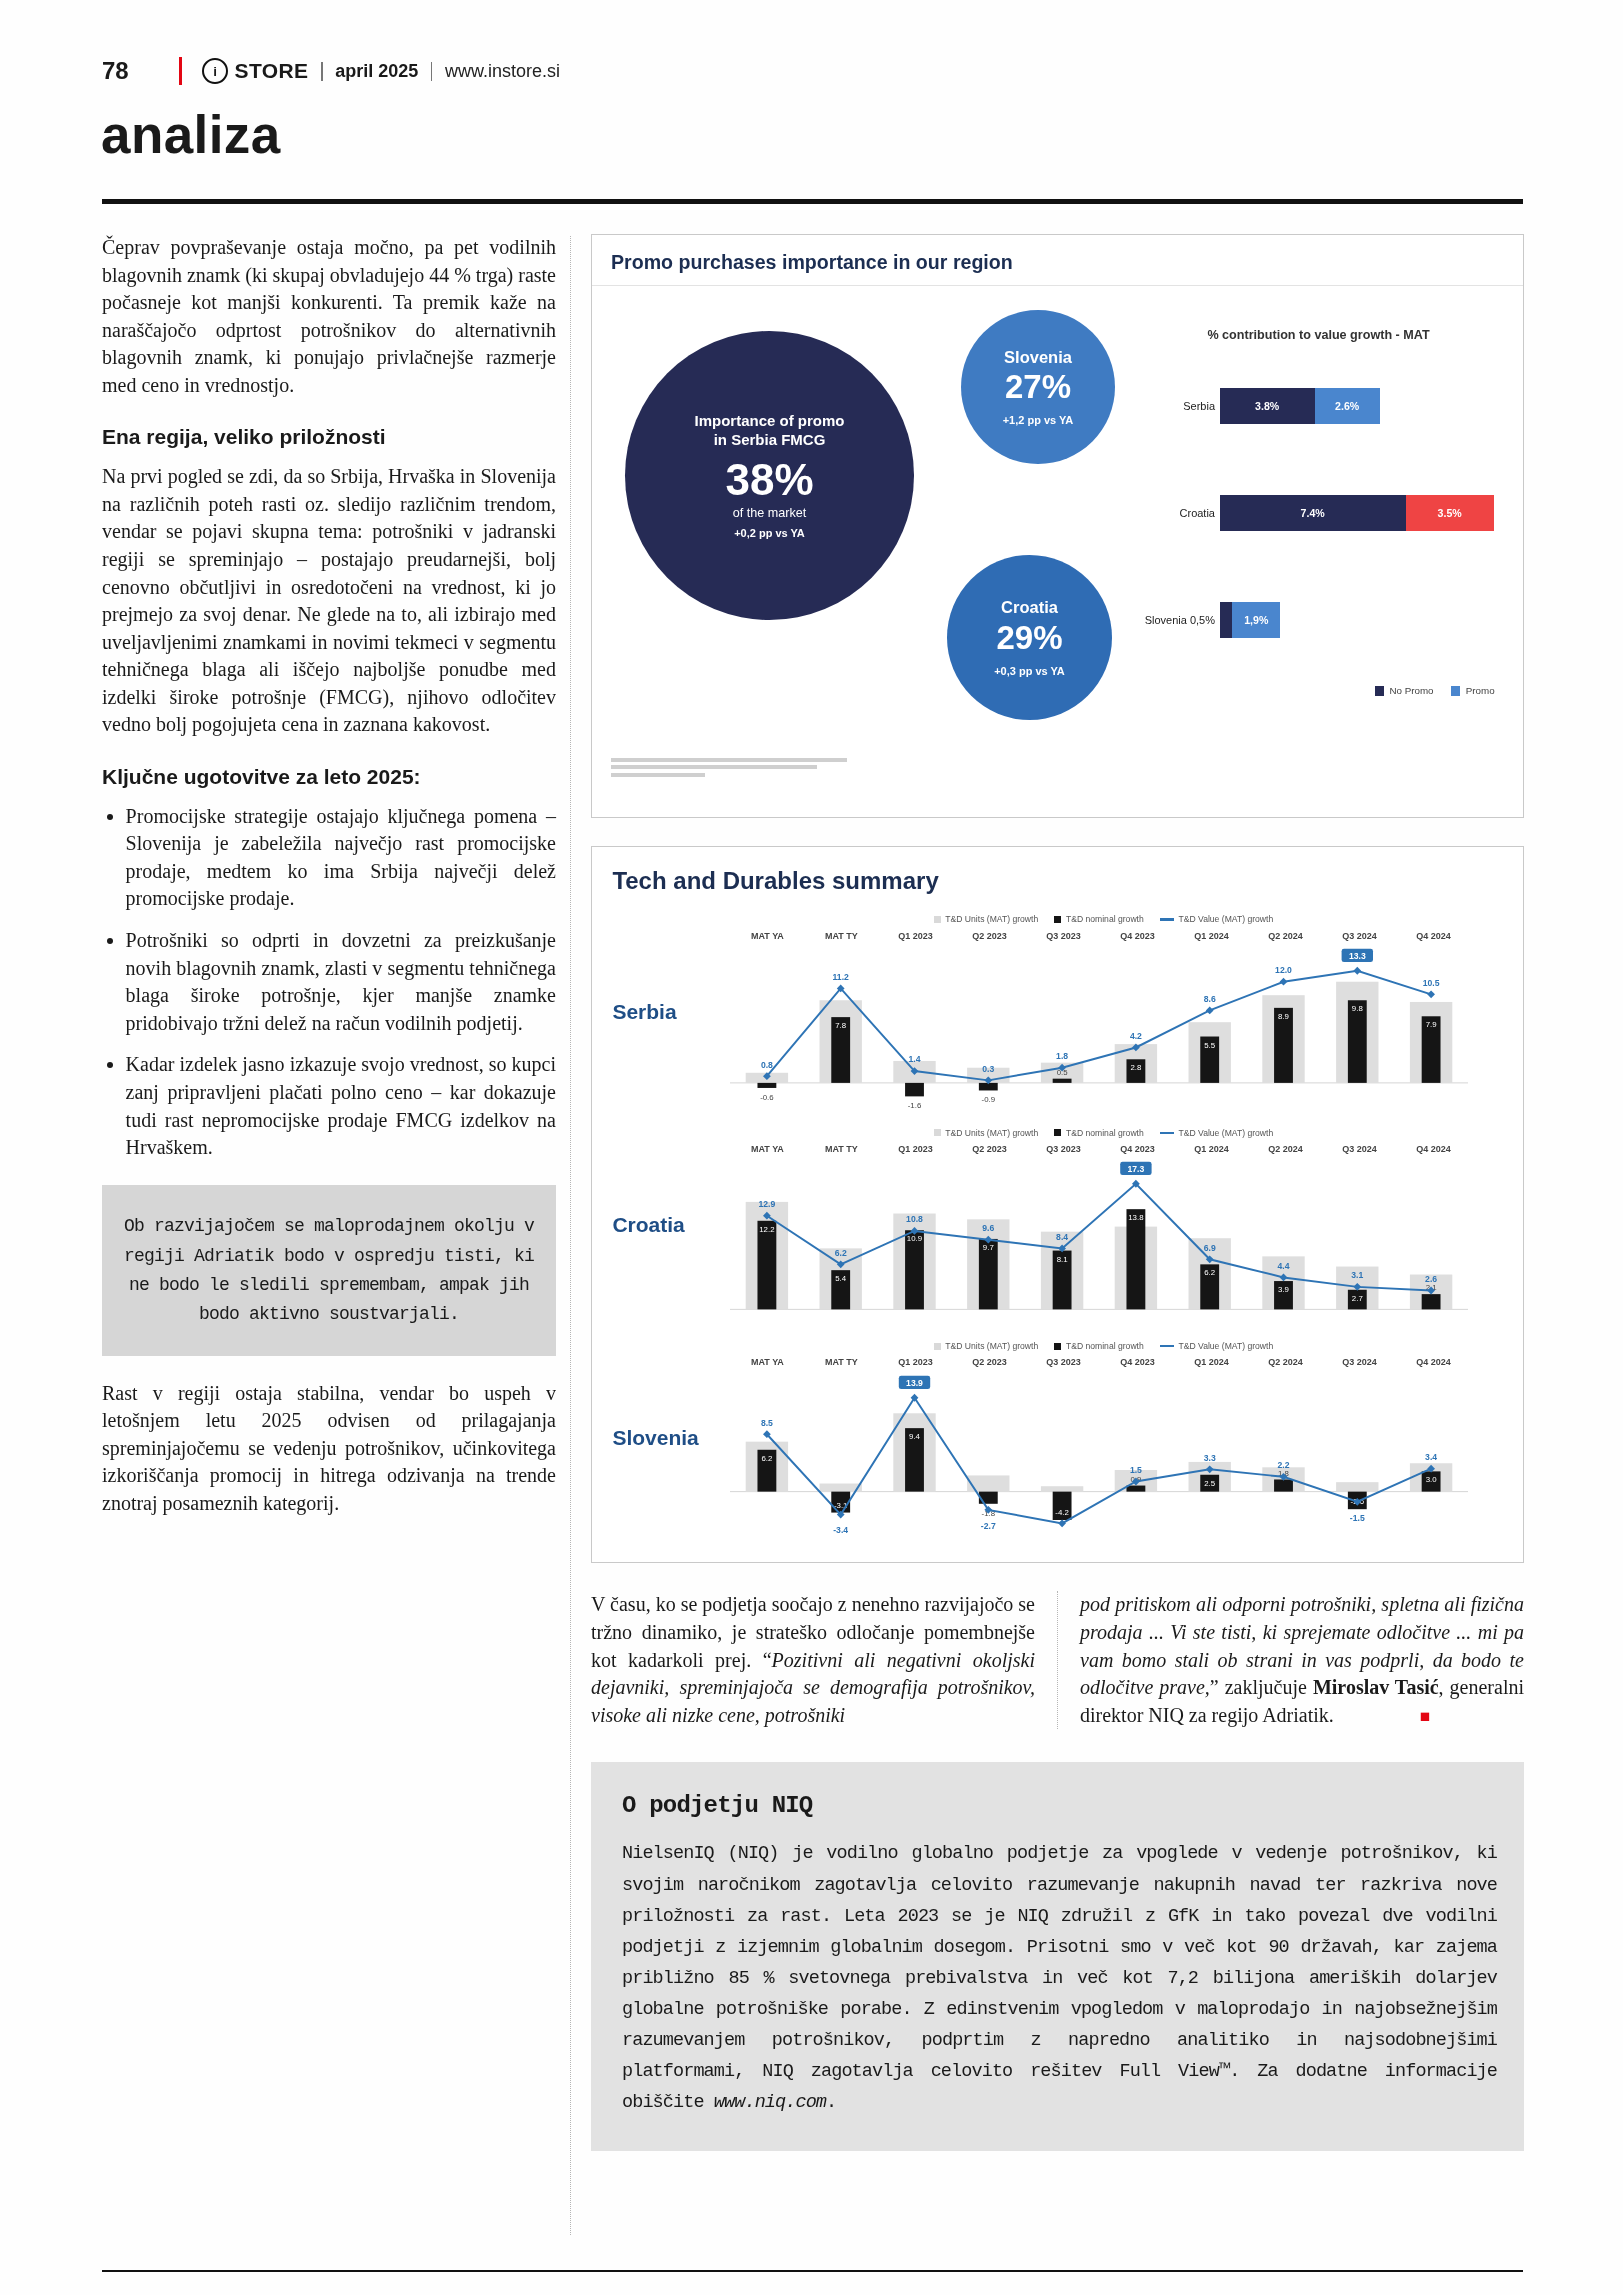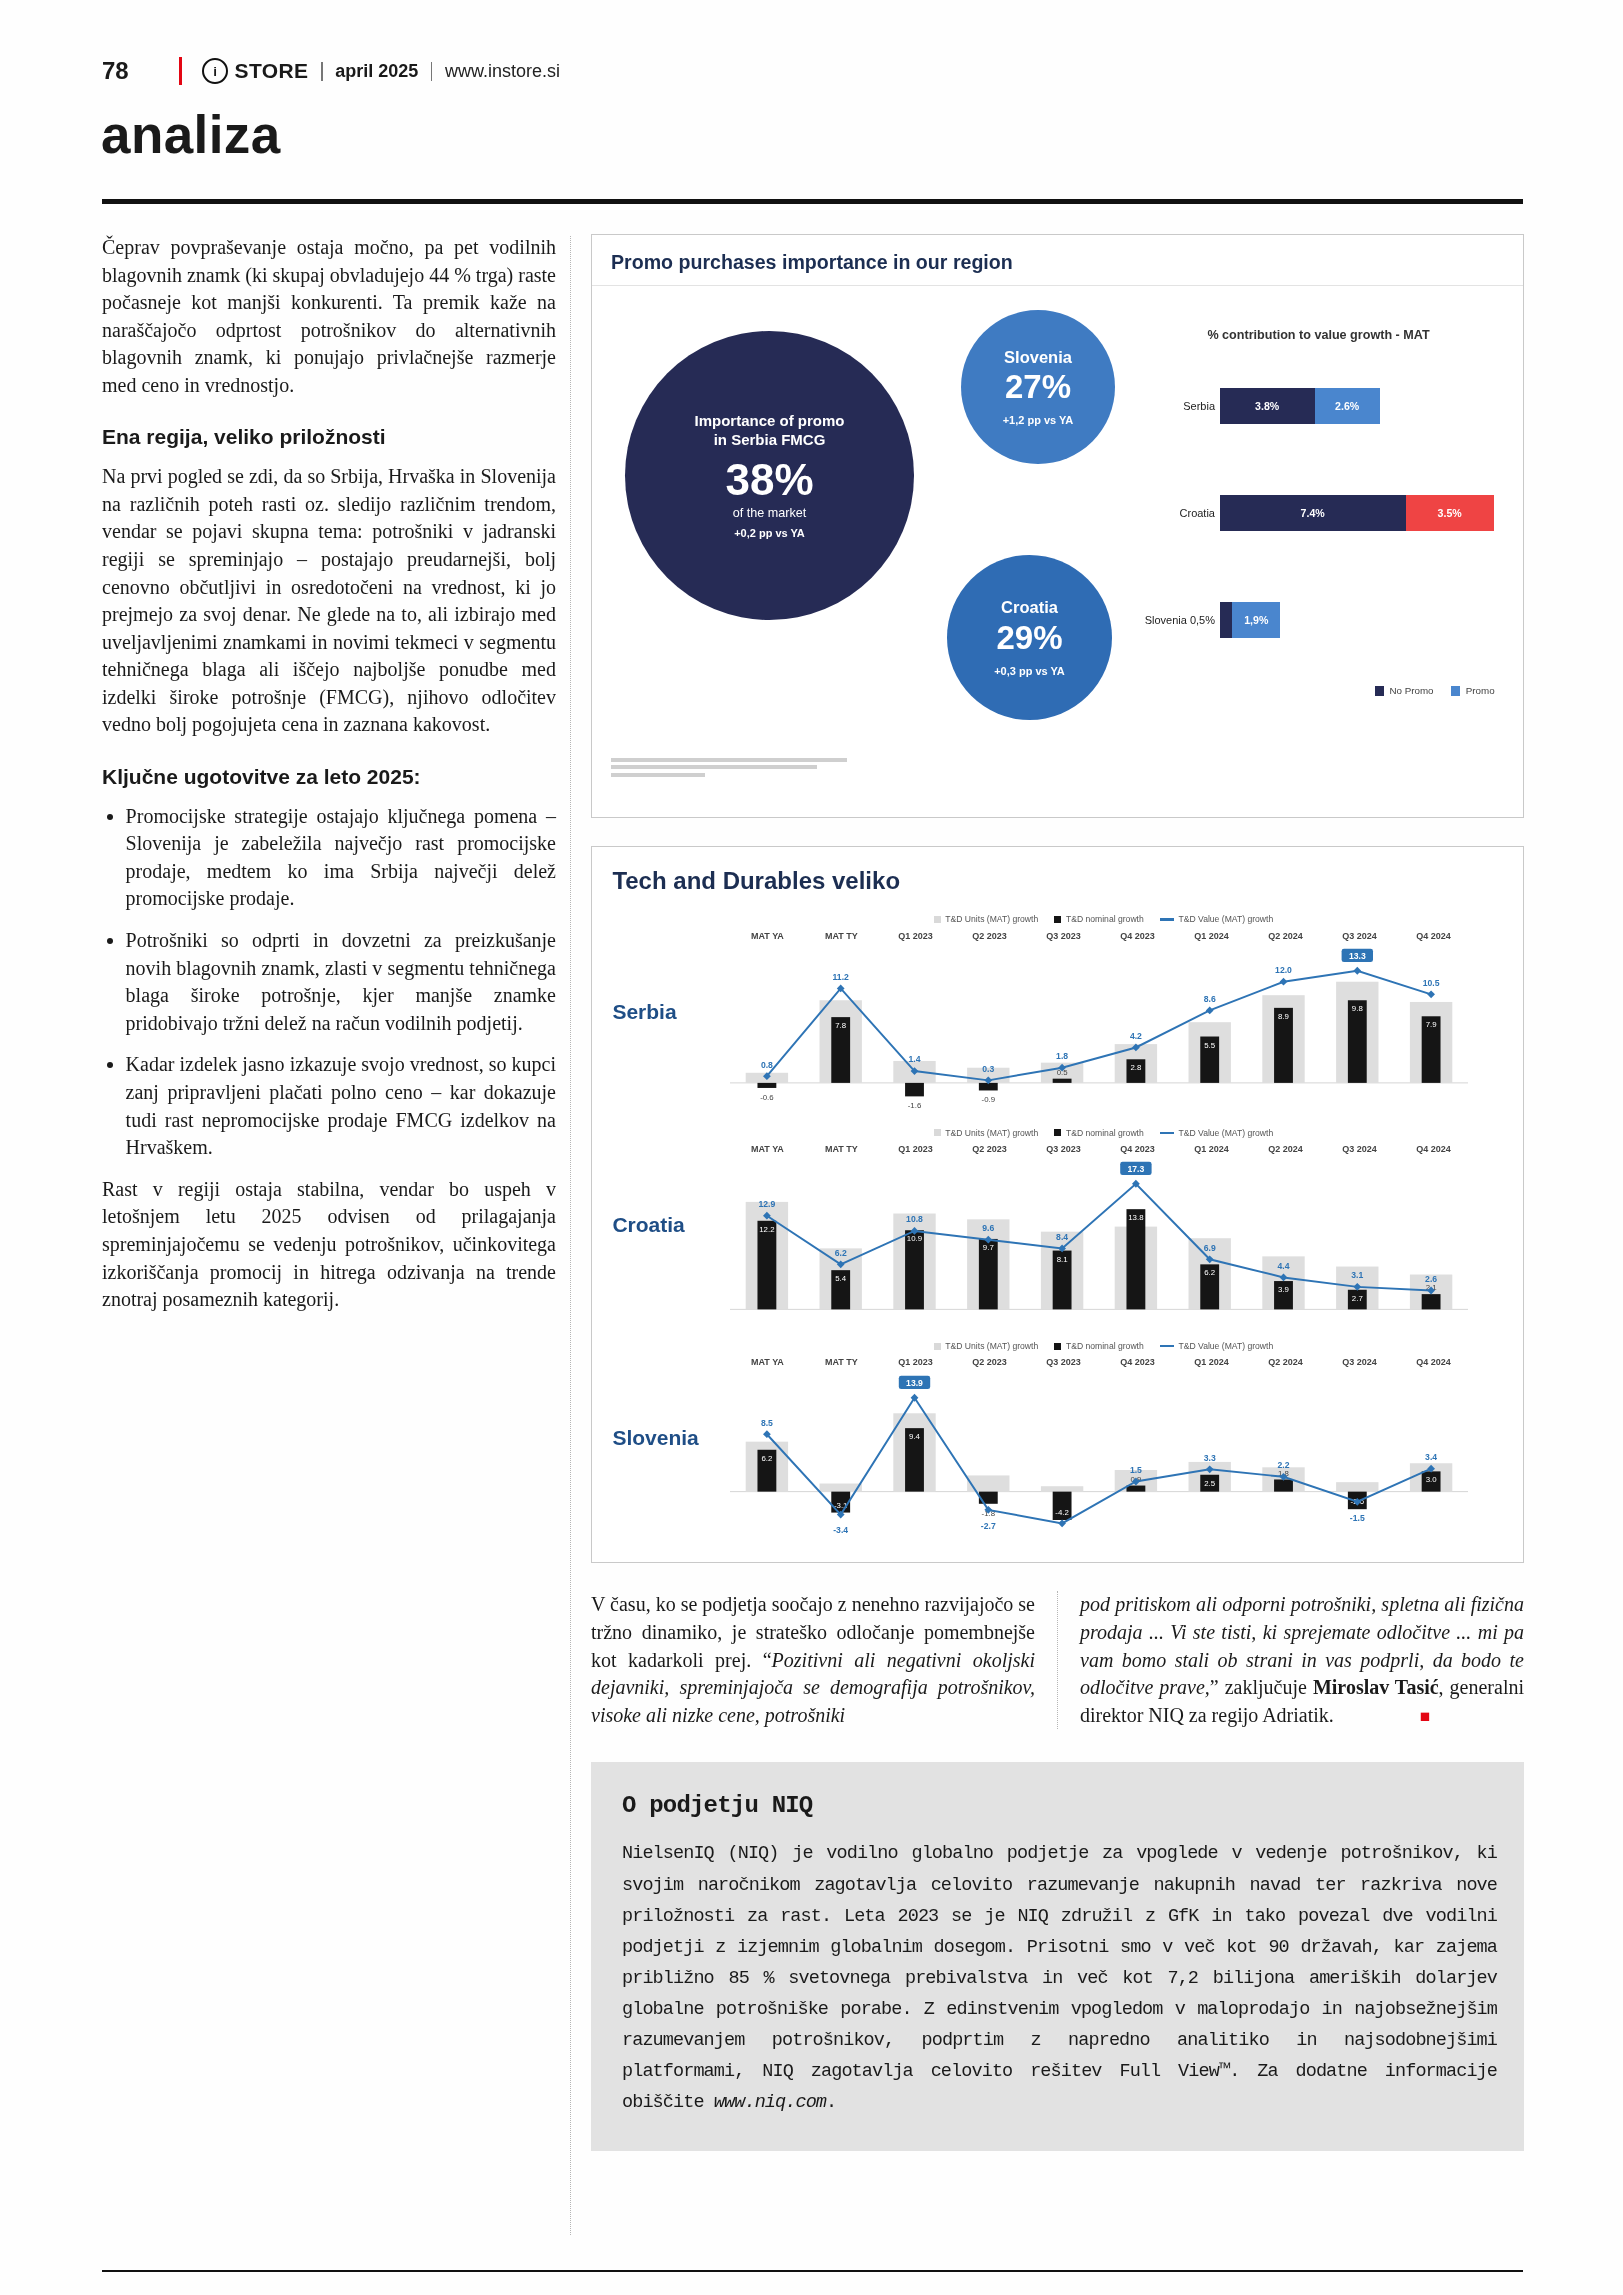--- a/index.html
+++ b/index.html
@@ -123,20 +123,21 @@
   <div class="left-col">
     <p>Čeprav povpraševanje ostaja močno, pa pet vodilnih blagovnih znamk (ki skupaj obvladujejo 44 % trga) raste počasneje kot manjši konkurenti. Ta premik kaže na naraščajočo odprtost potrošnikov do alternativnih blagovnih znamk, ki ponujajo privlačnejše razmerje med ceno in vrednostjo.</p>
     <div class="subhead">Ena regija, veliko priložnosti</div>
     <p>Na prvi pogled se zdi, da so Srbija, Hrvaška in Slovenija na različnih poteh rasti oz. sledijo različnim trendom, vendar se pojavi skupna tema: potrošniki v jadranski regiji se spreminjajo – postajajo preudarnejši, bolj cenovno občutljivi in osredotočeni na vrednost, ki jo prejmejo za svoj denar. Ne glede na to, ali izbirajo med uveljavljenimi znamkami in novimi tekmeci v segmentu tehničnega blaga ali iščejo najboljše ponudbe med izdelki široke potrošnje (FMCG), njihovo odločitev vedno bolj pogojujeta cena in zaznana kakovost.</p>
     <div class="subhead">Ključne ugotovitve za leto 2025:</div>
     <ul class="bullets">
       <li>Promocijske strategije ostajajo ključnega pomena – Slovenija je zabeležila največjo rast promocijske prodaje, medtem ko ima Srbija največji delež promocijske prodaje.</li>
       <li>Potrošniki so odprti in dovzetni za preizkušanje novih blagovnih znamk, zlasti v segmentu tehničnega blaga široke potrošnje, kjer manjše znamke pridobivajo tržni delež na račun vodilnih podjetij.</li>
       <li>Kadar izdelek jasno izkazuje svojo vrednost, so kupci zanj pripravljeni plačati polno ceno – kar dokazuje tudi rast nepromocijske prodaje FMCG izdelkov na Hrvaškem.</li>
     </ul>
+    <div class="quote-box">Ob razvijajočem se maloprodajnem okolju v regiji Adriatik bodo v ospredju tisti, ki ne bodo le sledili spremembam, ampak jih bodo aktivno soustvarjali.</div>
     <p>Rast v regiji ostaja stabilna, vendar bo uspeh v letošnjem letu 2025 odvisen od prilagajanja spreminjajočemu se vedenju potrošnikov, učinkovitega izkoriščanja promocij in hitrega odzivanja na trende znotraj posameznih kategorij.</p>
   </div>
 
   <div class="right-area">
 
     <div class="chart-box chart1">
       <div class="chart1-titlebar">
         <span class="chart1-title">Promo purchases importance in our region</span>
       </div>
 
@@ -198,21 +199,21 @@
       </div>
 
       <div class="c1-footnote">
         <i class="fn1"></i>
           <i class="fn2"></i>
           <i class="fn3"></i>
       </div>
     </div>
 
     <div class="chart-box chart2">
-      <div class="chart2-title">Tech and Durables veliko</div>
+      <div class="chart2-title">Tech and Durables summary</div>
       <div id="c2-panels">
           <div class="c2-panel">
             <div class="c2-country">Serbia</div>
             <div class="c2-right">
               <div class="c2-legend">
                 <span class="c2-legend-item">
                   <span class="c2-mk-sq" style="background: rgb(217, 217, 217);"></span>
                   <span>T&amp;D Units (MAT) growth</span>
                 </span>
                 <span class="c2-legend-item">

